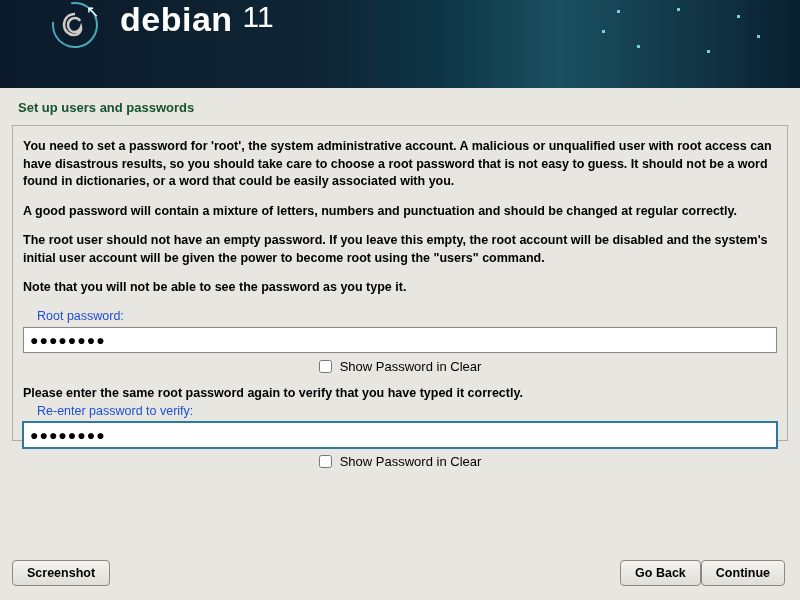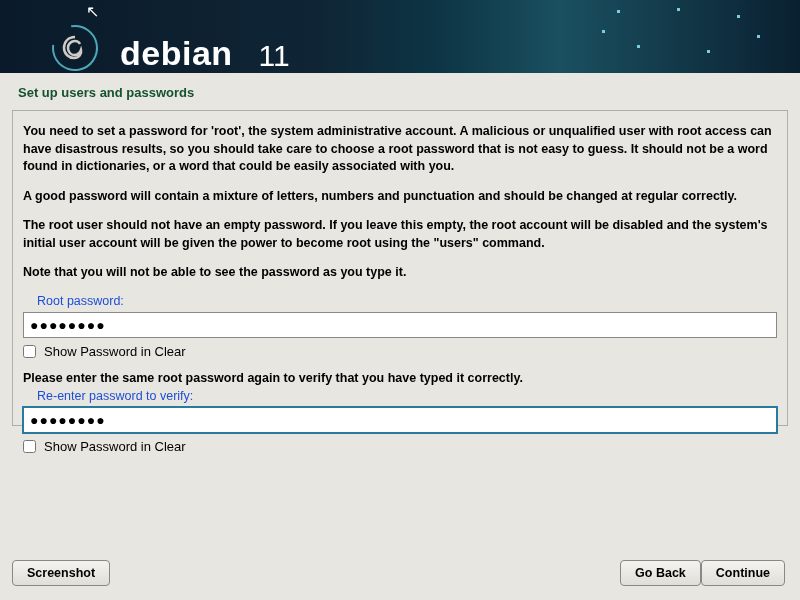--- a/index.html
+++ b/index.html
@@ -5,24 +5,24 @@
     * { margin: 0; padding: 0; box-sizing: border-box; }
     body {
       width: 800px;
       height: 600px;
       font-family: Arial, Helvetica, sans-serif;
       font-size: 13px;
       background: #e8e6e0;
       overflow: hidden;
     }
     .header {
-      height: 73px;
+      height: 88px;
       background: linear-gradient(90deg, #0a1a2a 0%, #0f2535 40%, #0d3545 55%, #1a5060 70%, #0a2030 100%);
       display: flex;
-      align-items: flex-end;
+      align-items: flex-start;
       padding-left: 50px;
       position: relative;
     }
     .header-decoration {
       position: absolute;
       right: 0;
       top: 0;
       width: 350px;
       height: 73px;
       overflow: hidden;
@@ -37,21 +37,21 @@
     .logo-swirl svg { width: 50px; height: 50px; }
     .brand {
       color: #fff;
       font-size: 34px;
       font-weight: bold;
       letter-spacing: 0.5px;
     }
     .brand-ver {
       color: #fff;
       font-size: 30px;
-      margin-left: 26px;
+      margin-left: 10px;
       font-weight: normal;
     }
     .page-title {
       padding: 12px 18px 10px 18px;
       font-weight: bold;
       font-size: 13px;
       color: #14532d;
     }
     .content-box {
       margin: 0 12px;
@@ -82,20 +82,21 @@
       background: #fff;
     }
     .password-input.focused {
       border: 1px solid #2a7aa0;
       outline: 1px solid #2a7aa0;
     }
     .checkbox-row {
       display: flex;
       align-items: center;
       margin: 6px 0 12px 0;
+      justify-content: center;
     }
     .checkbox-row input[type="checkbox"] {
       width: 13px;
       height: 13px;
       margin-right: 8px;
     }
     .checkbox-row label {
       font-size: 13px;
       color: #000;
     }

